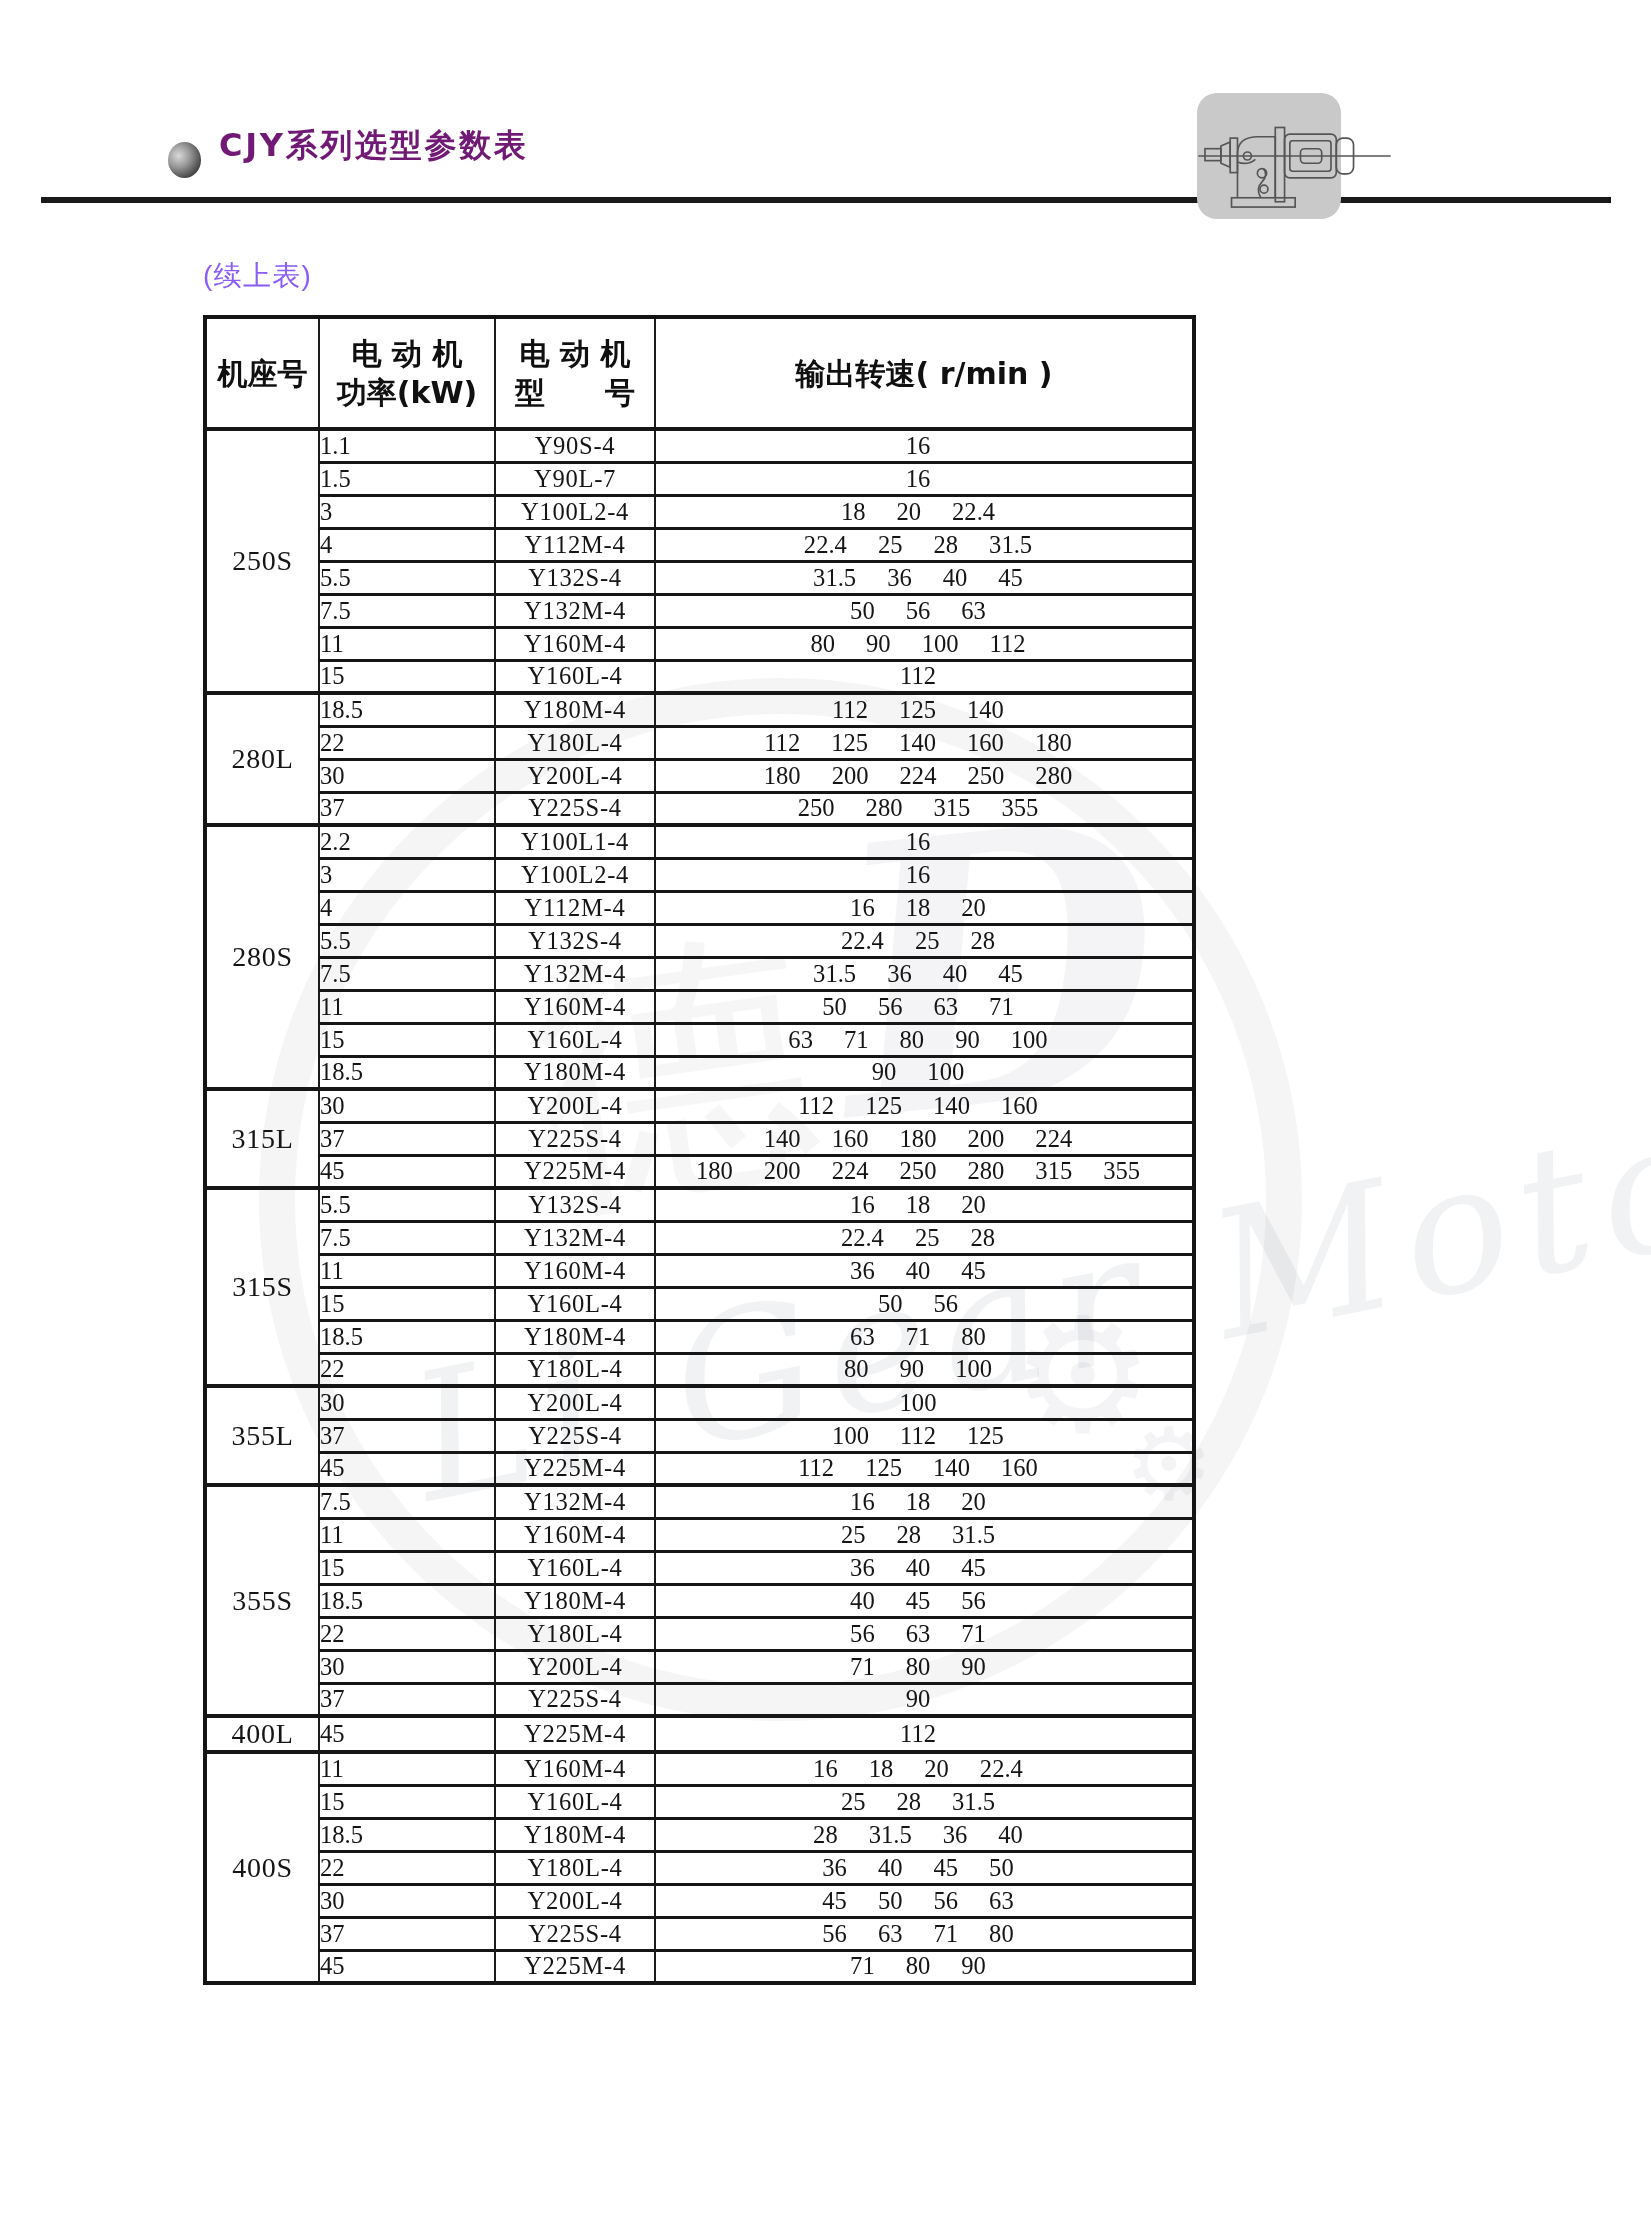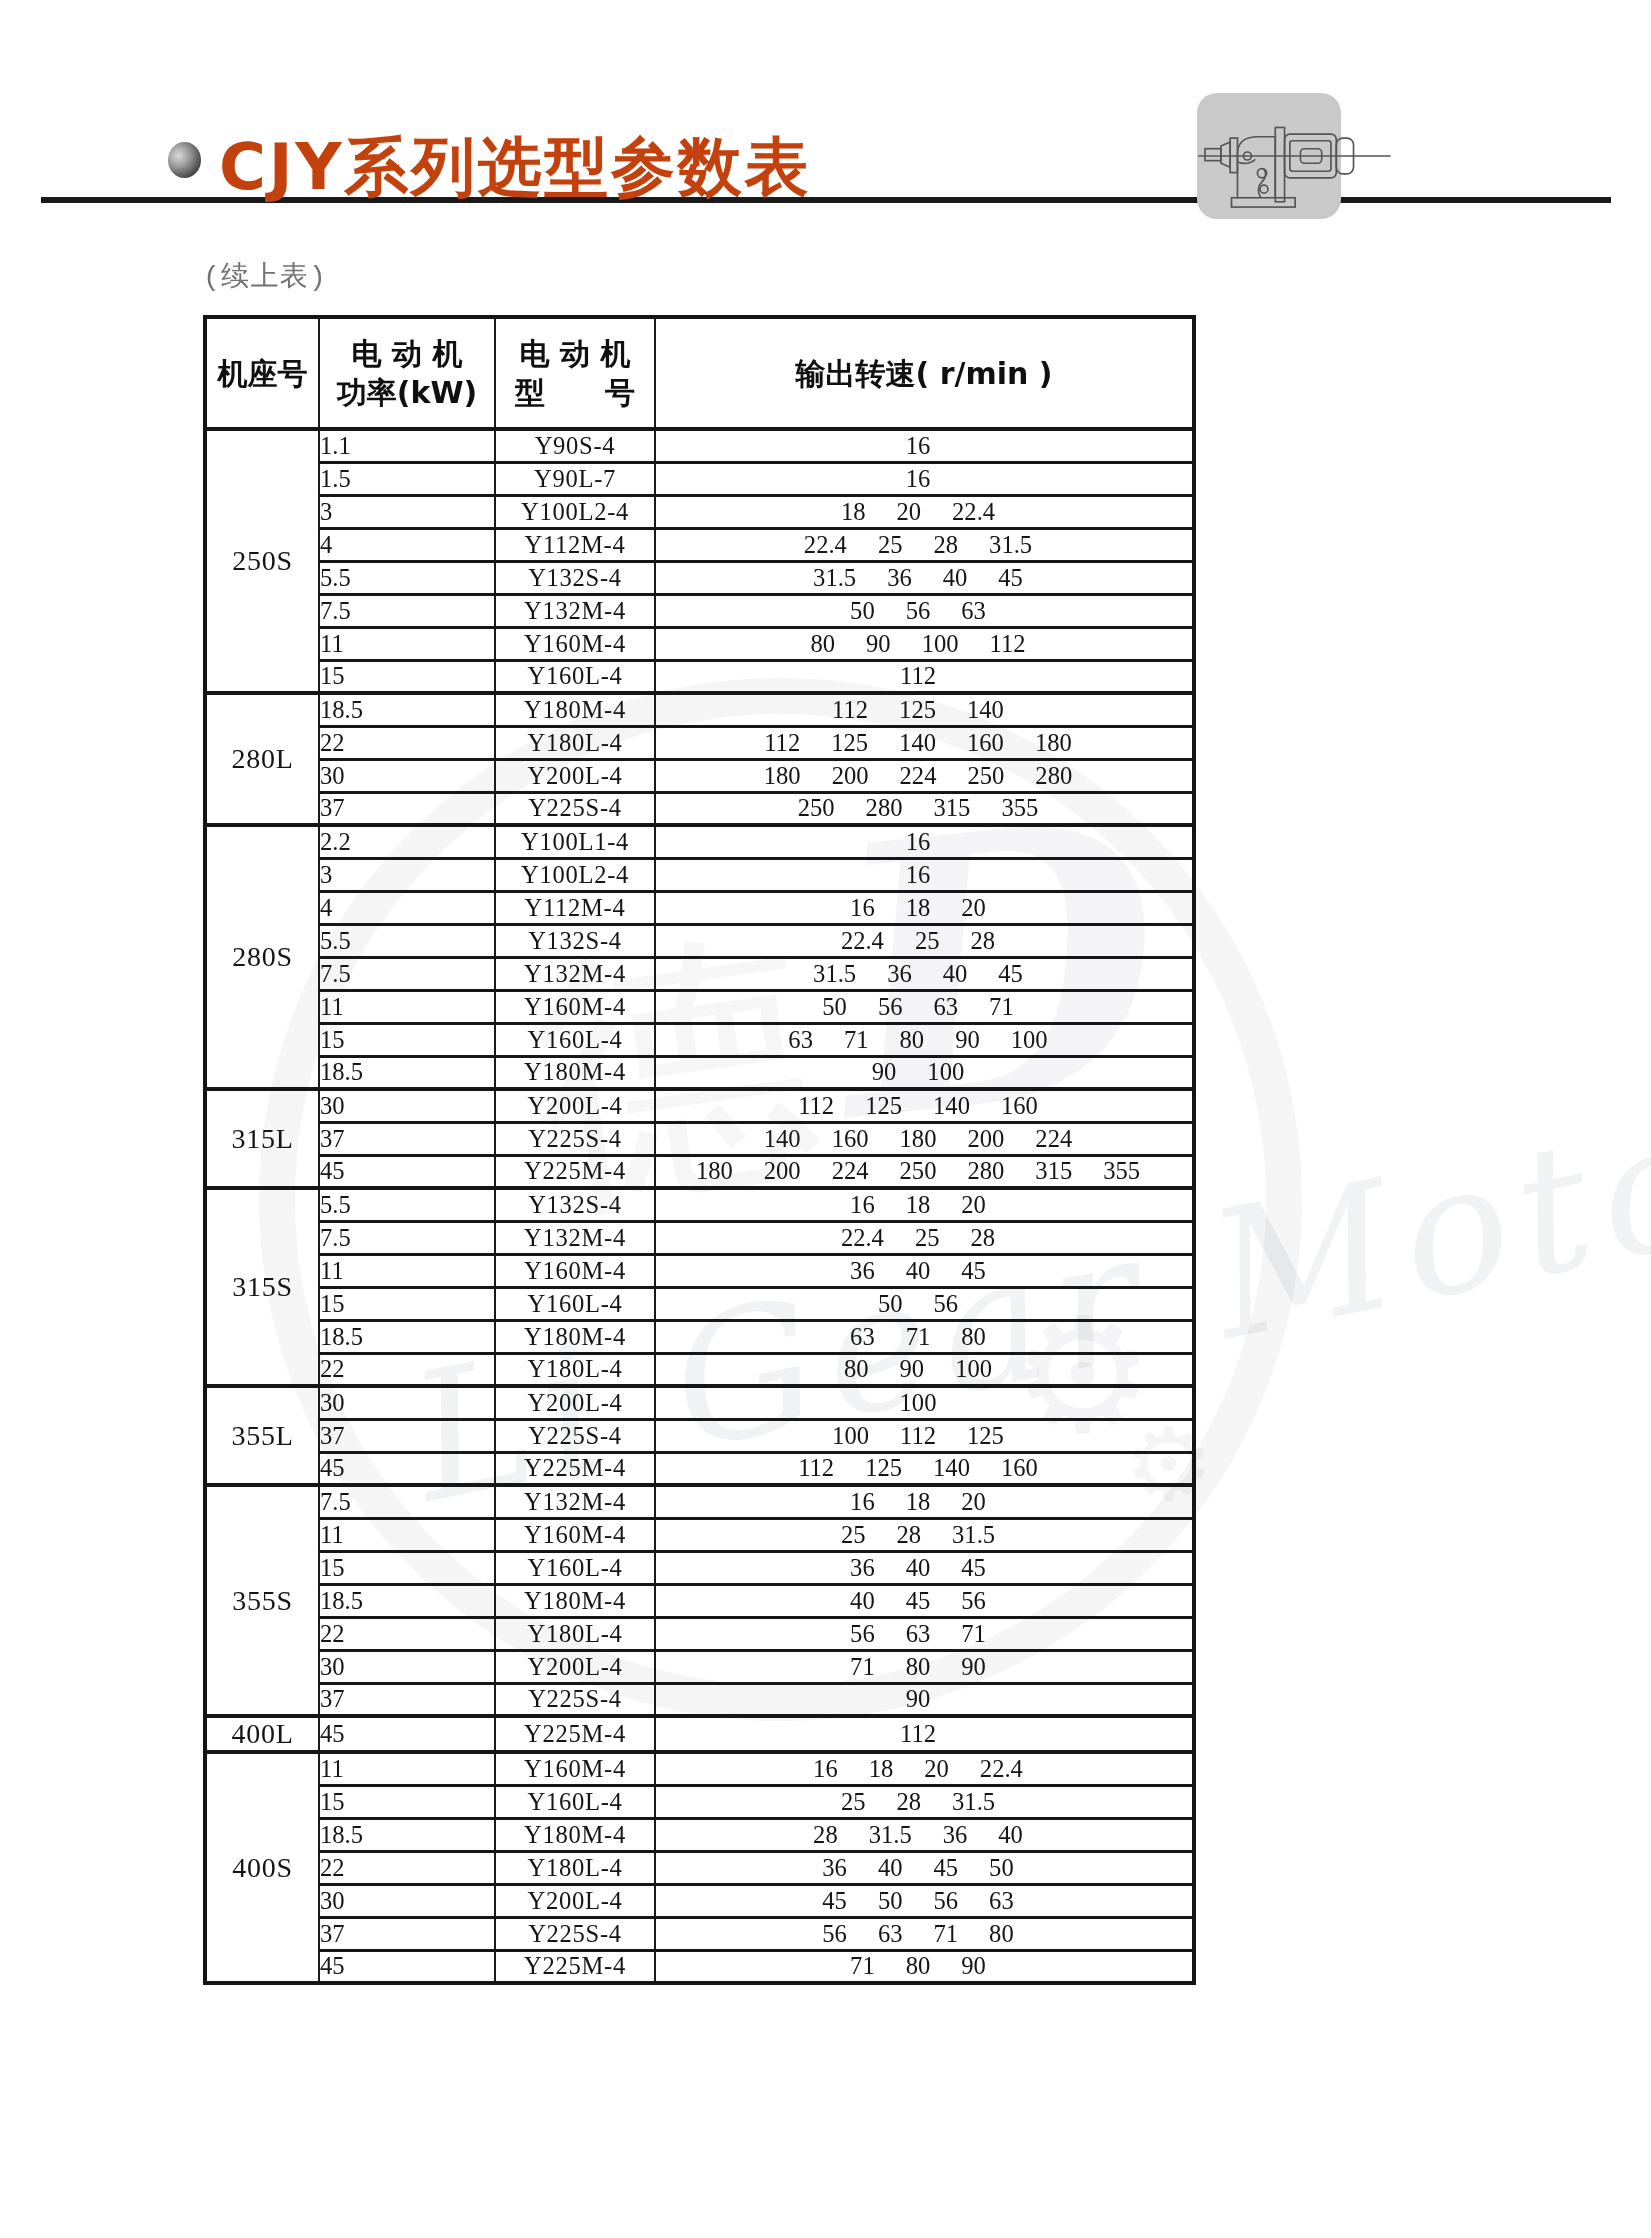--- a/index.html
+++ b/index.html
@@ -32,33 +32,33 @@
   }
   
   .title-bullet{
     position:absolute;left:168px;top:142px;width:33px;height:36px;border-radius:50%;
     background:radial-gradient(circle at 32% 38%, #d9d9d9 0%, #9a9a9a 35%, #4a4a4a 72%, #303030 100%);
     z-index:2;
   }
   .page-title{
     position:absolute;left:219px;top:124px;z-index:2;
     font-family:"DejaVu Sans",sans-serif;font-weight:bold;
-    font-size:64px;letter-spacing:2.7px;color:#c2410c;white-space:nowrap;
+    font-size:32px;letter-spacing:2.7px;color:#701a75;white-space:nowrap;
   }
   .header-rule{
     position:absolute;left:41px;top:197px;width:1570px;height:6px;background:#1a1a1a;z-index:1;
   }
   .icon-box{
     position:absolute;left:1197px;top:93px;width:144px;height:126px;border-radius:20px;
     background:#c9c9c9;z-index:3;
   }
   .icon-box svg{position:absolute;left:0;top:0;overflow:visible;}
   .continuation{
     position:absolute;left:203px;top:257px;z-index:2;
-    font-size:28px;font-family:Liberation Mono, monospace;color:#737373;letter-spacing:1.3px;
+    font-size:28px;font-family:Liberation Sans, sans-serif;color:#8b5cf6;letter-spacing:1.3px;
   }
   
   .param-table{
     position:absolute;left:203px;top:315px;width:993px;z-index:2;
     border-collapse:collapse;table-layout:fixed;background:transparent;
     border:4px solid #141414;
   }
   .param-table col.c1{width:114px;}
   .param-table col.c2{width:176px;}
   .param-table col.c3{width:160px;}

